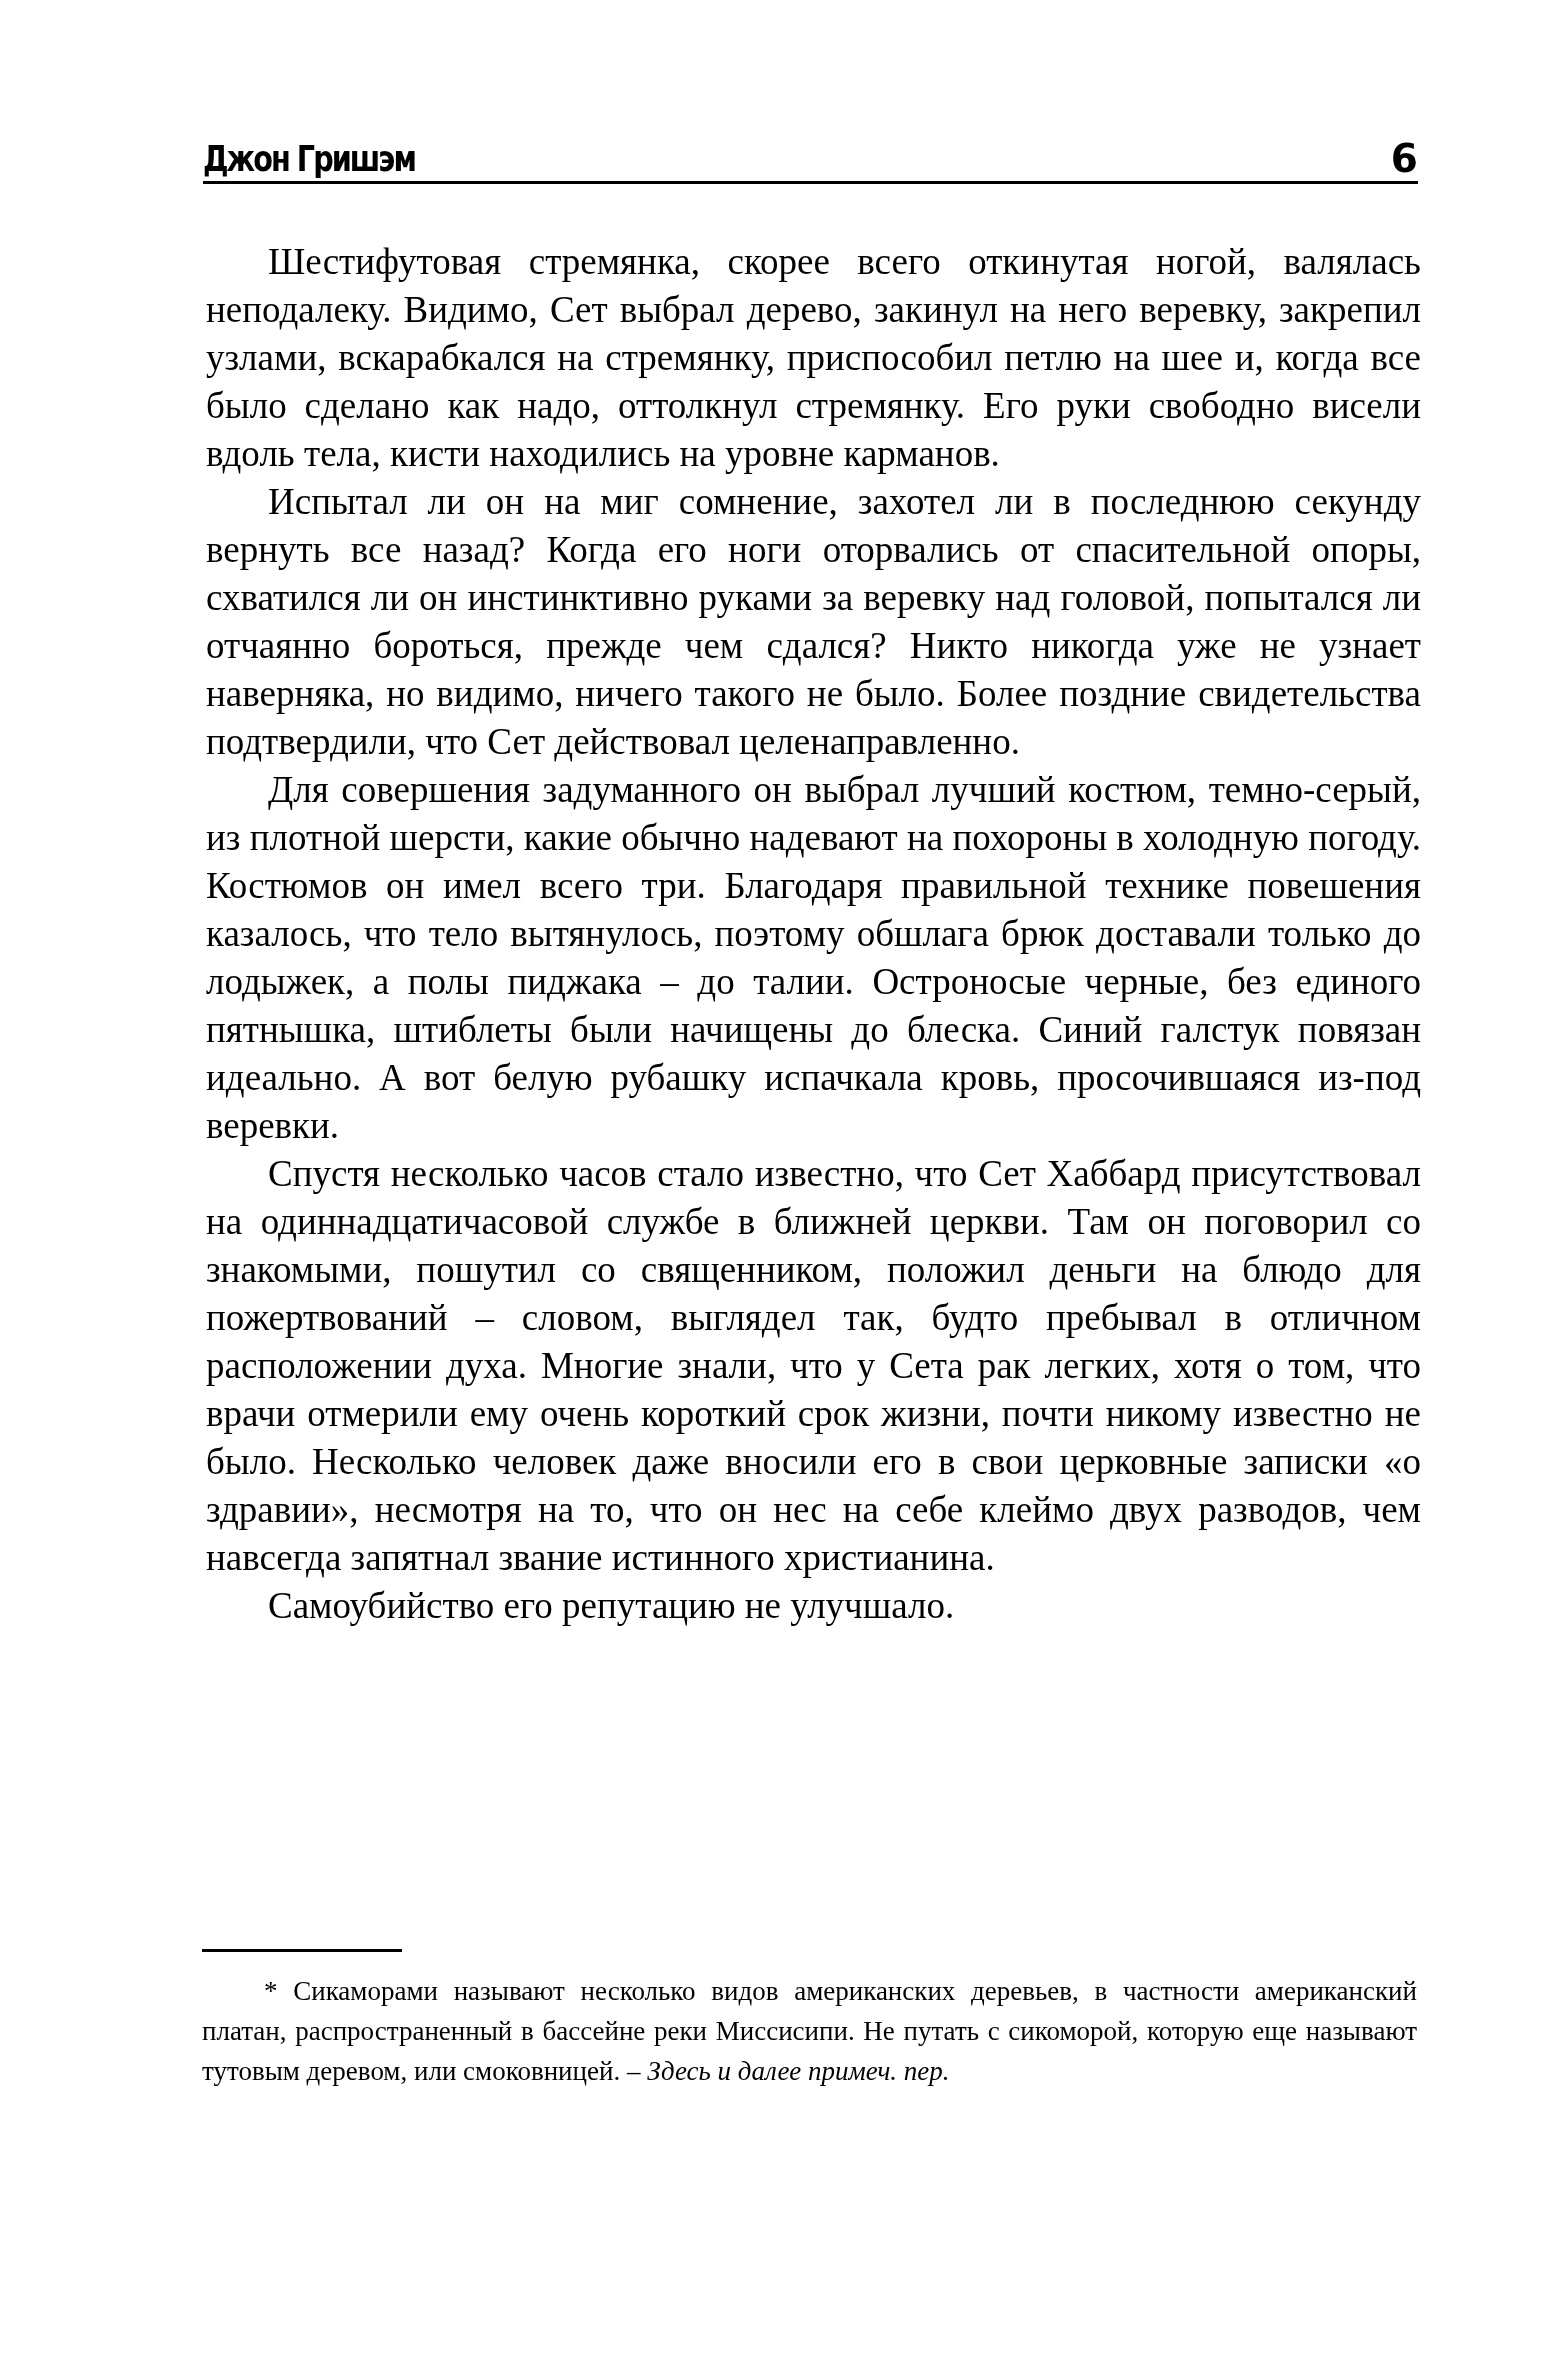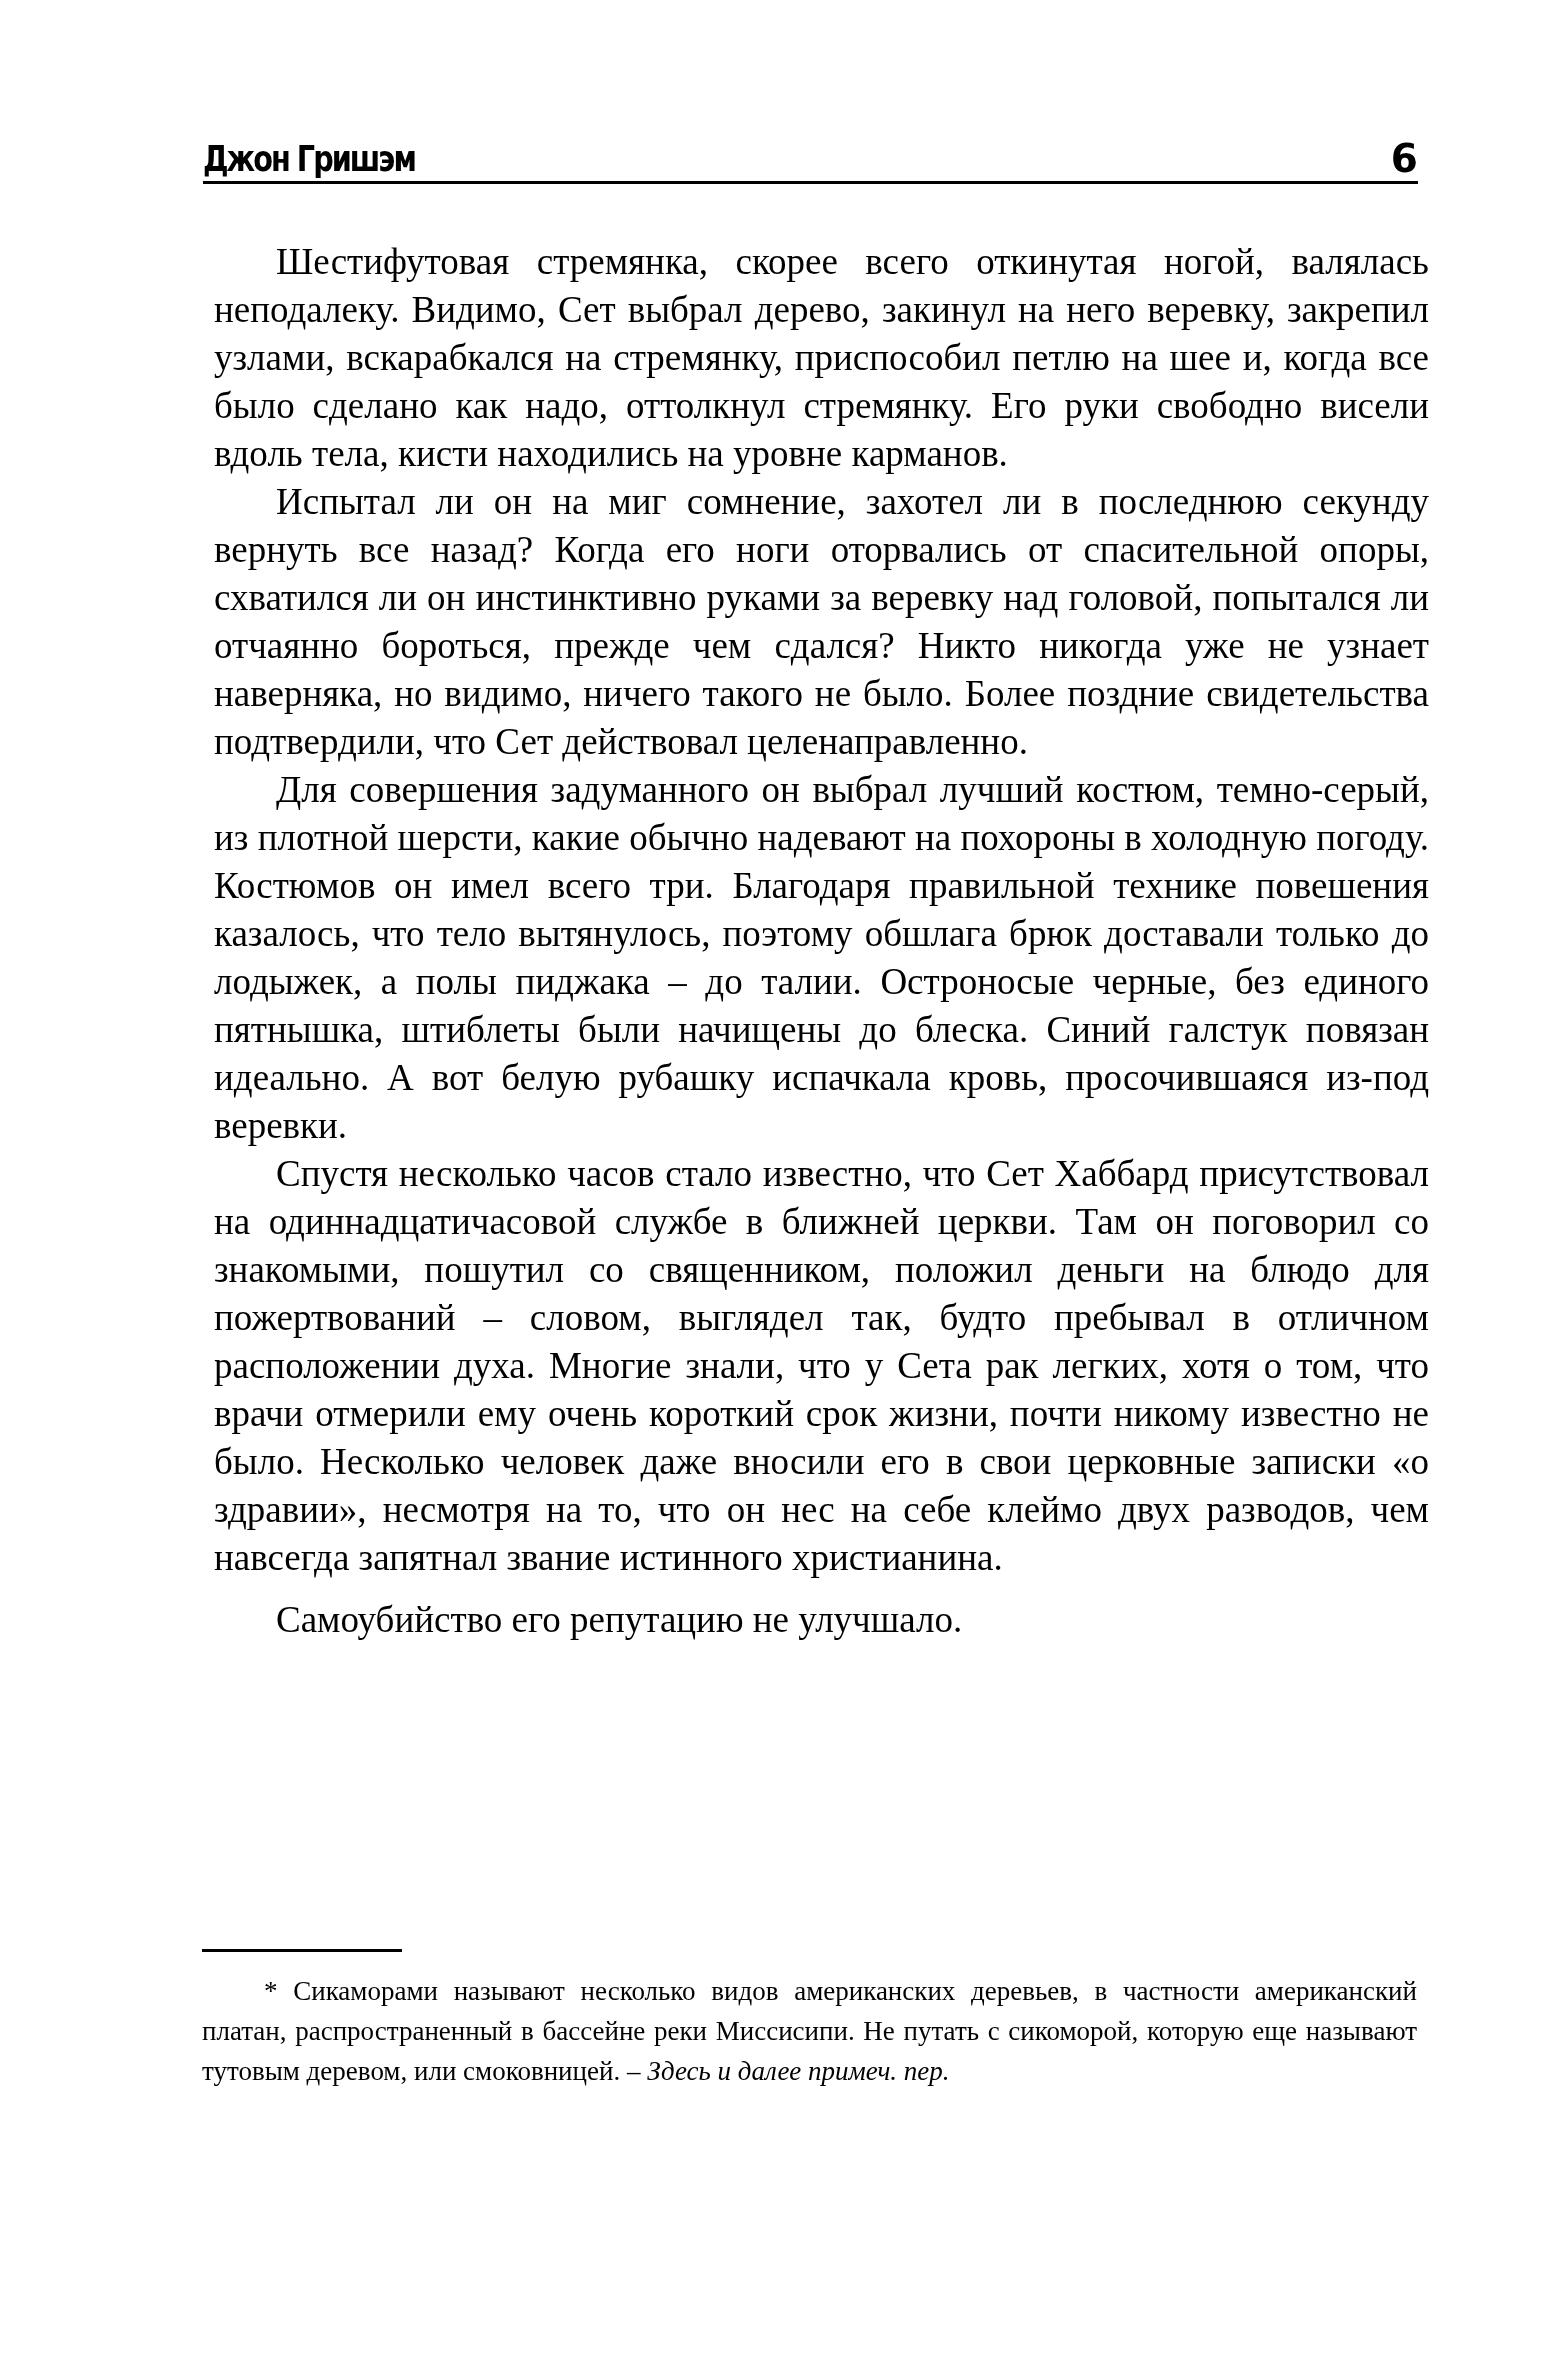--- a/index.html
+++ b/index.html
@@ -41,34 +41,34 @@
   }
   .running-head .folio {
     position: absolute;
     right: 0;
     top: -6.7px;
     font-size: 39px;
   }
   .body-text {
     position: absolute;
     top: 238px;
-    left: 12px;
+    left: 4px;
     width: 1215px;
     font-family: "Liberation Serif", serif;
     font-size: 37px;
     line-height: 48px;
     text-align: justify;
     hyphens: manual;
   }
   .body-text p {
     margin: 0;
     text-indent: 62px;
   }
   .body-text p.tight {
-    margin-top: 14px;
+    margin-top: 0;
   }
   .fn-rule {
     position: absolute;
     left: 0;
     top: 1949px;
     width: 200px;
     height: 2.9px;
     background: #000;
   }
   .footnote {

